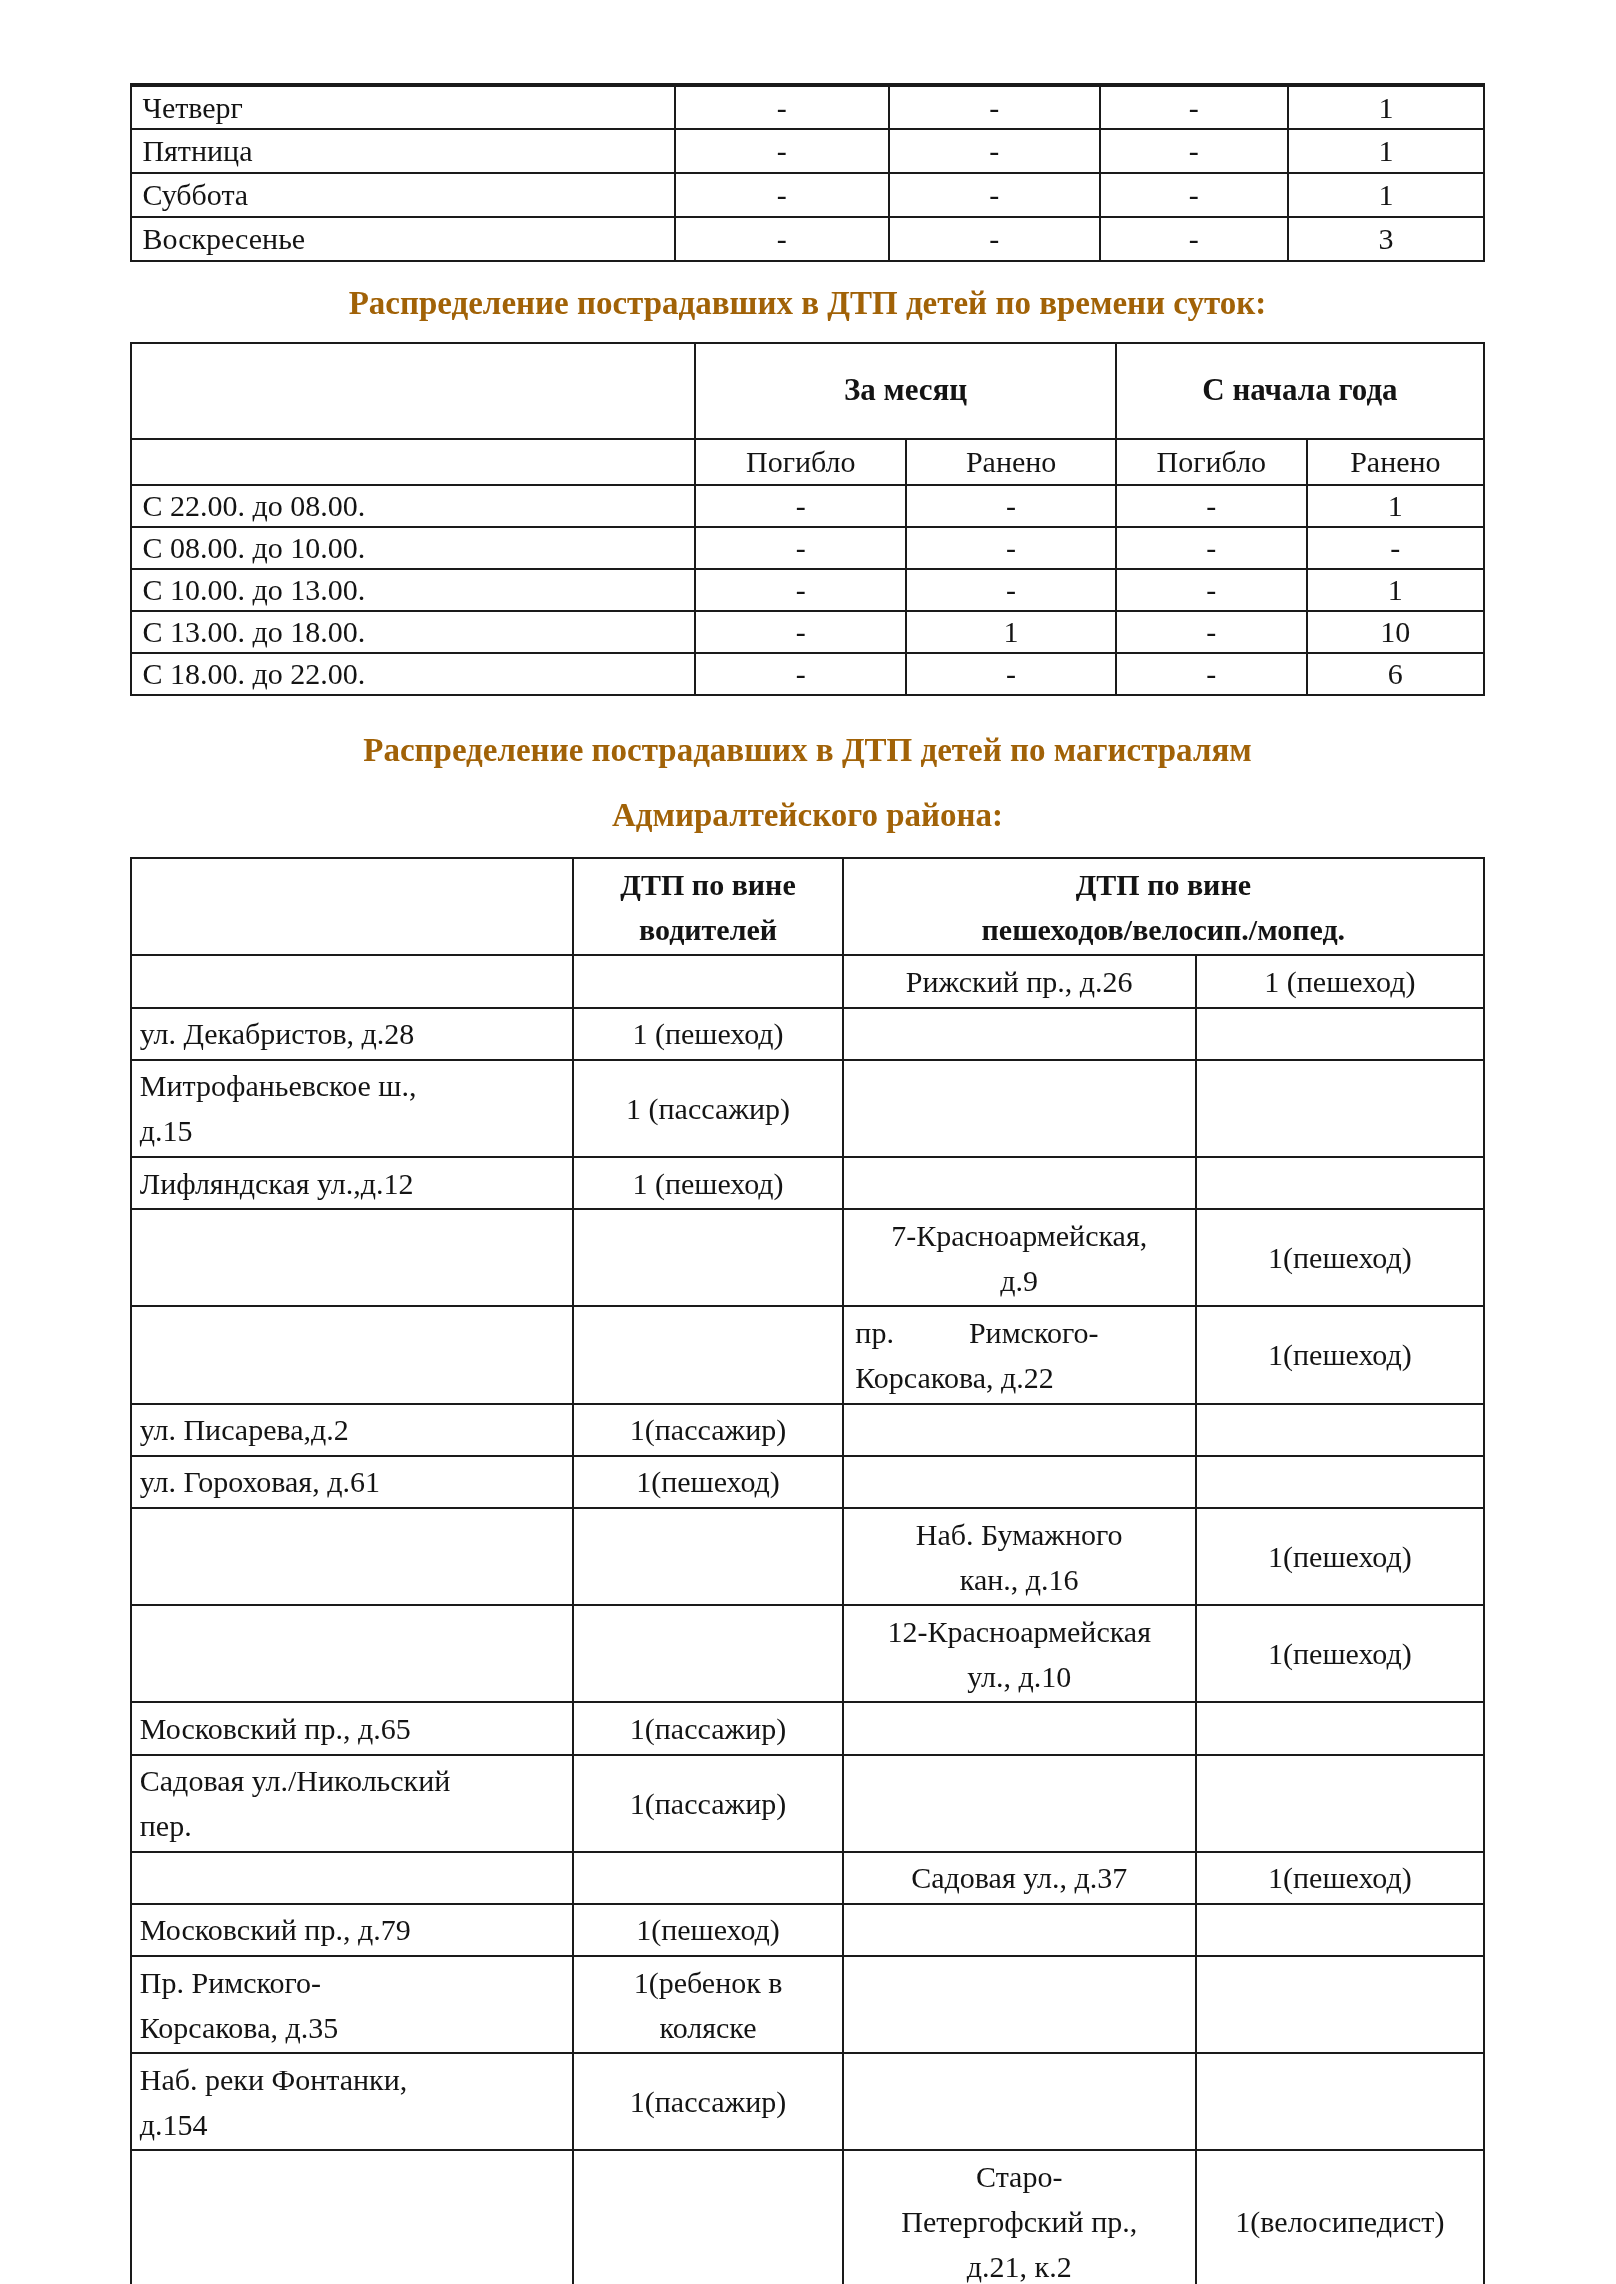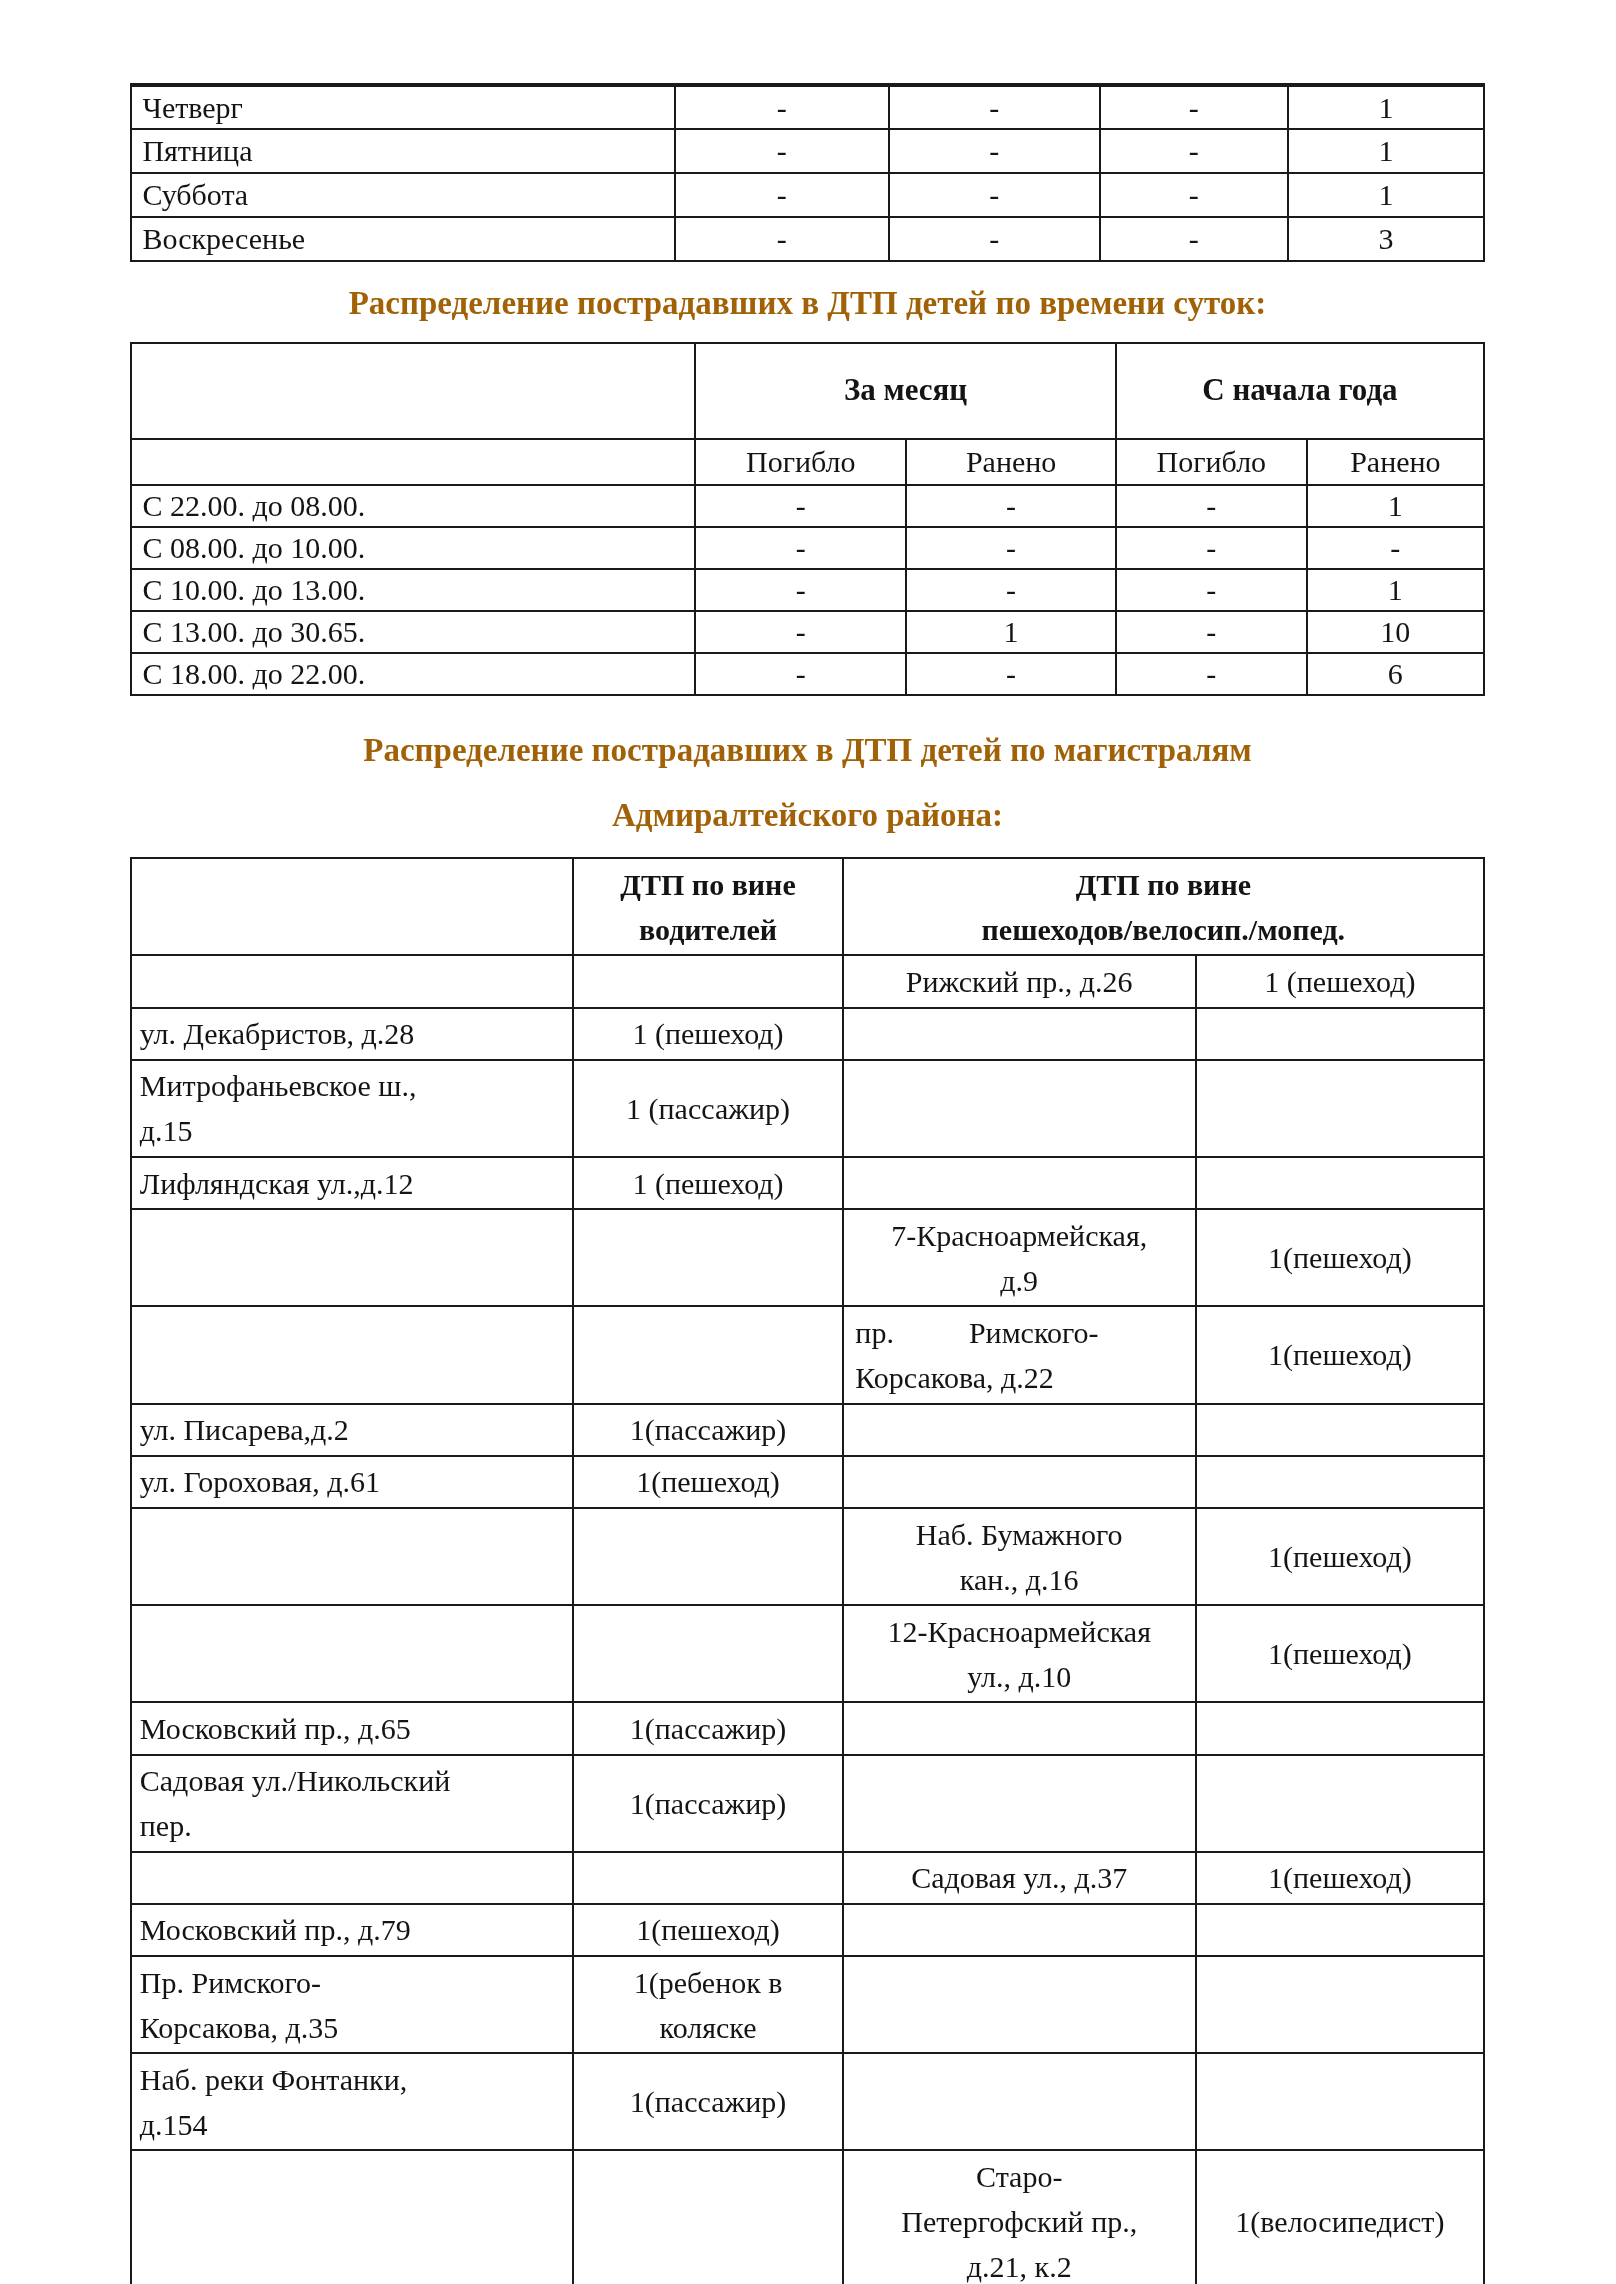--- a/index.html
+++ b/index.html
@@ -155,21 +155,21 @@
         <td class="val">-</td>
       </tr>
       <tr class="dr">
         <td class="lbl">С 10.00. до 13.00.</td>
         <td class="val">-</td>
         <td class="val">-</td>
         <td class="val">-</td>
         <td class="val">1</td>
       </tr>
       <tr class="dr">
-        <td class="lbl">С 13.00. до 30.65.</td>
+        <td class="lbl">С 13.00. до 18.00.</td>
         <td class="val">-</td>
         <td class="val">1</td>
         <td class="val">-</td>
         <td class="val">10</td>
       </tr>
       <tr class="dr">
         <td class="lbl">С 18.00. до 22.00.</td>
         <td class="val">-</td>
         <td class="val">-</td>
         <td class="val">-</td>

